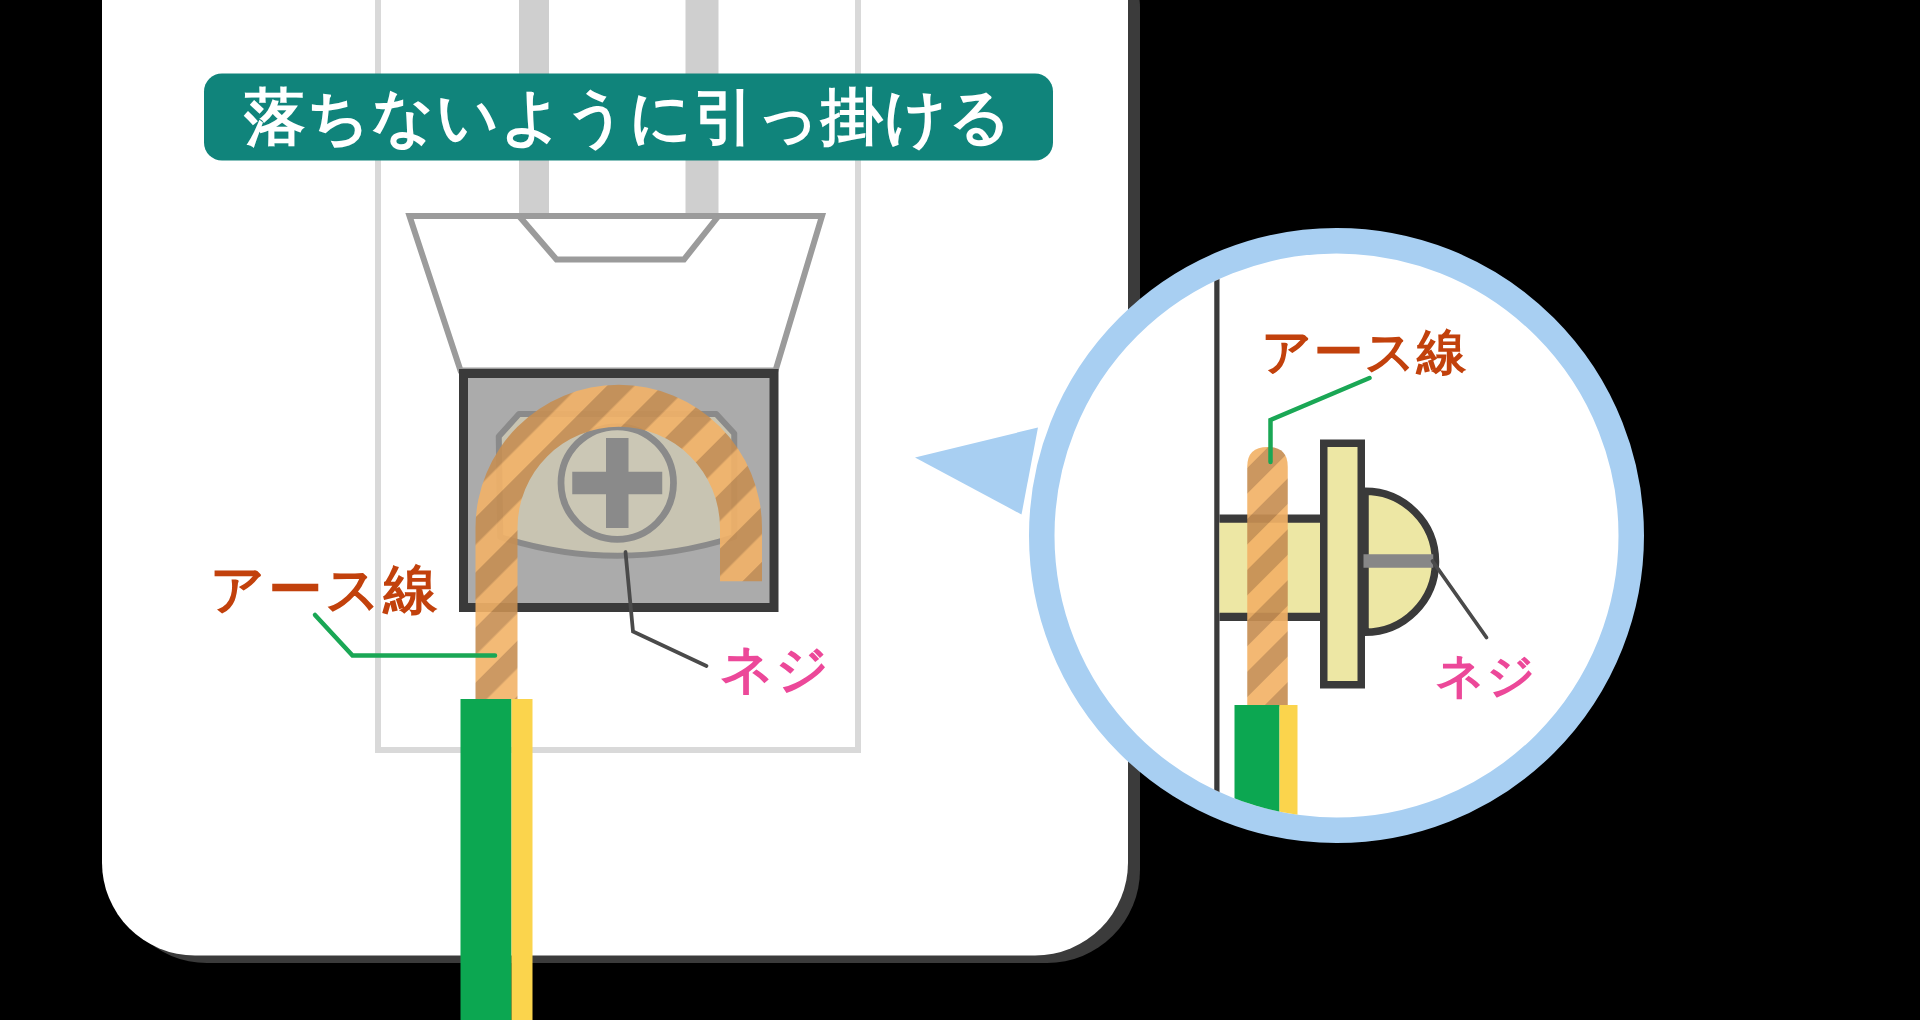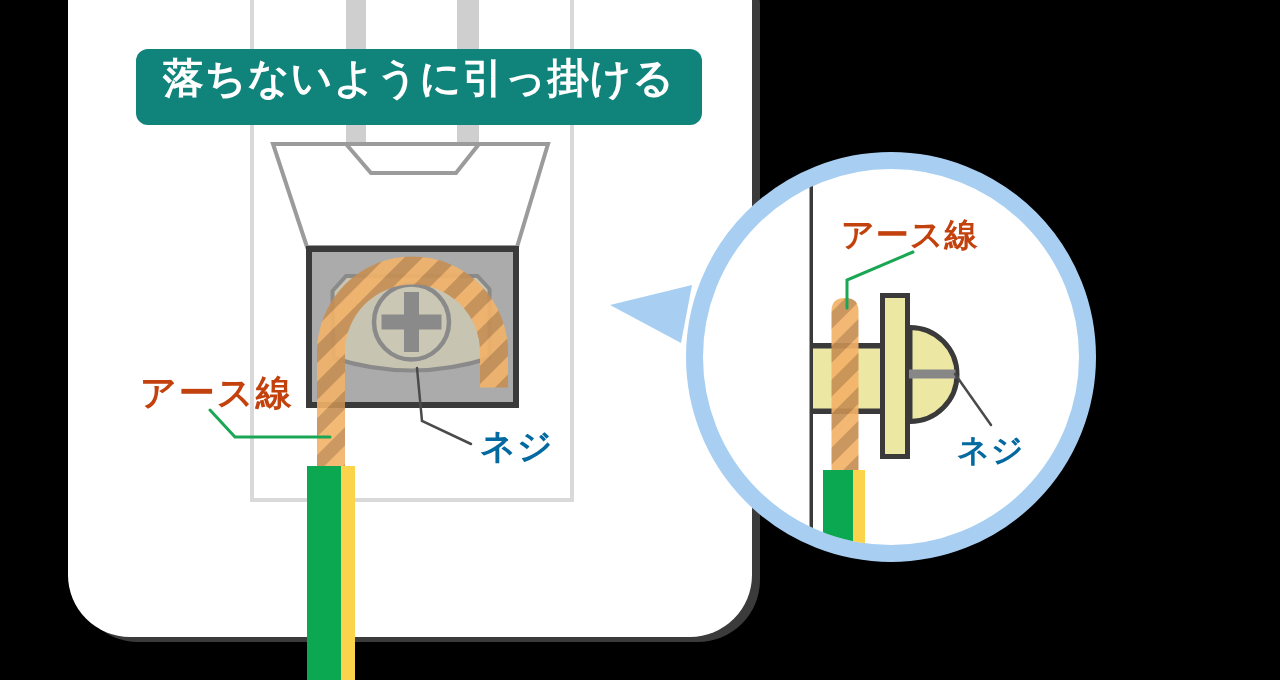--- a/index.html
+++ b/index.html
@@ -9,27 +9,27 @@
   .abs{position:absolute;}
 
   
   .faceplate{left:68px;top:-40px;width:684px;height:677px;background:#FFFFFF;
              border-radius:40px 40px 62px 62px;box-shadow:8px 5px 0 #3B3B3B;}
   .body-outline{left:250px;top:-30px;width:324px;height:532px;
                 border:4px solid #D9D9D9;background:transparent;}
   .prong{top:0;height:146px;background:#CFCFCF;}
   .prong.p1{left:346px;width:20px;}
   .prong.p2{left:457px;width:22px;}
-  .banner{left:136px;top:49px;width:566px;height:76px;background:#10847B;border-radius:12px;
+  .banner{left:136px;top:49px;width:566px;height:58px;background:#10847B;border-radius:12px;
           color:#FFFFFF;font-weight:bold;font-size:41px;line-height:58px;text-align:center;
           letter-spacing:1px;white-space:nowrap;}
   .svg-layer{left:0;top:0;width:1280px;height:680px;pointer-events:none;}
 
   .label-green{color:#c2410c;font-weight:bold;white-space:nowrap;}
-  .label-dark{color:#0369a1;font-weight:bold;white-space:nowrap;}
+  .label-dark{color:#ec4899;font-weight:bold;white-space:nowrap;}
   .lbl-earth-front{left:140px;top:369px;font-size:36px;letter-spacing:2px;}
   .lbl-screw-front{left:480px;top:423px;font-size:35px;letter-spacing:1px;}
 
   .sheath-green-front{left:307px;top:466px;width:34px;height:214px;background:#0CA751;}
   .sheath-yellow-front{left:341px;top:466px;width:14px;height:214px;background:#FBD44C;}
 
   
   .side-title{left:756px;top:92px;font-size:40px;font-weight:bold;color:#A2CAF0;
               letter-spacing:1px;white-space:nowrap;}
   .callout-tail{left:600px;top:275px;width:100px;height:80px;}

